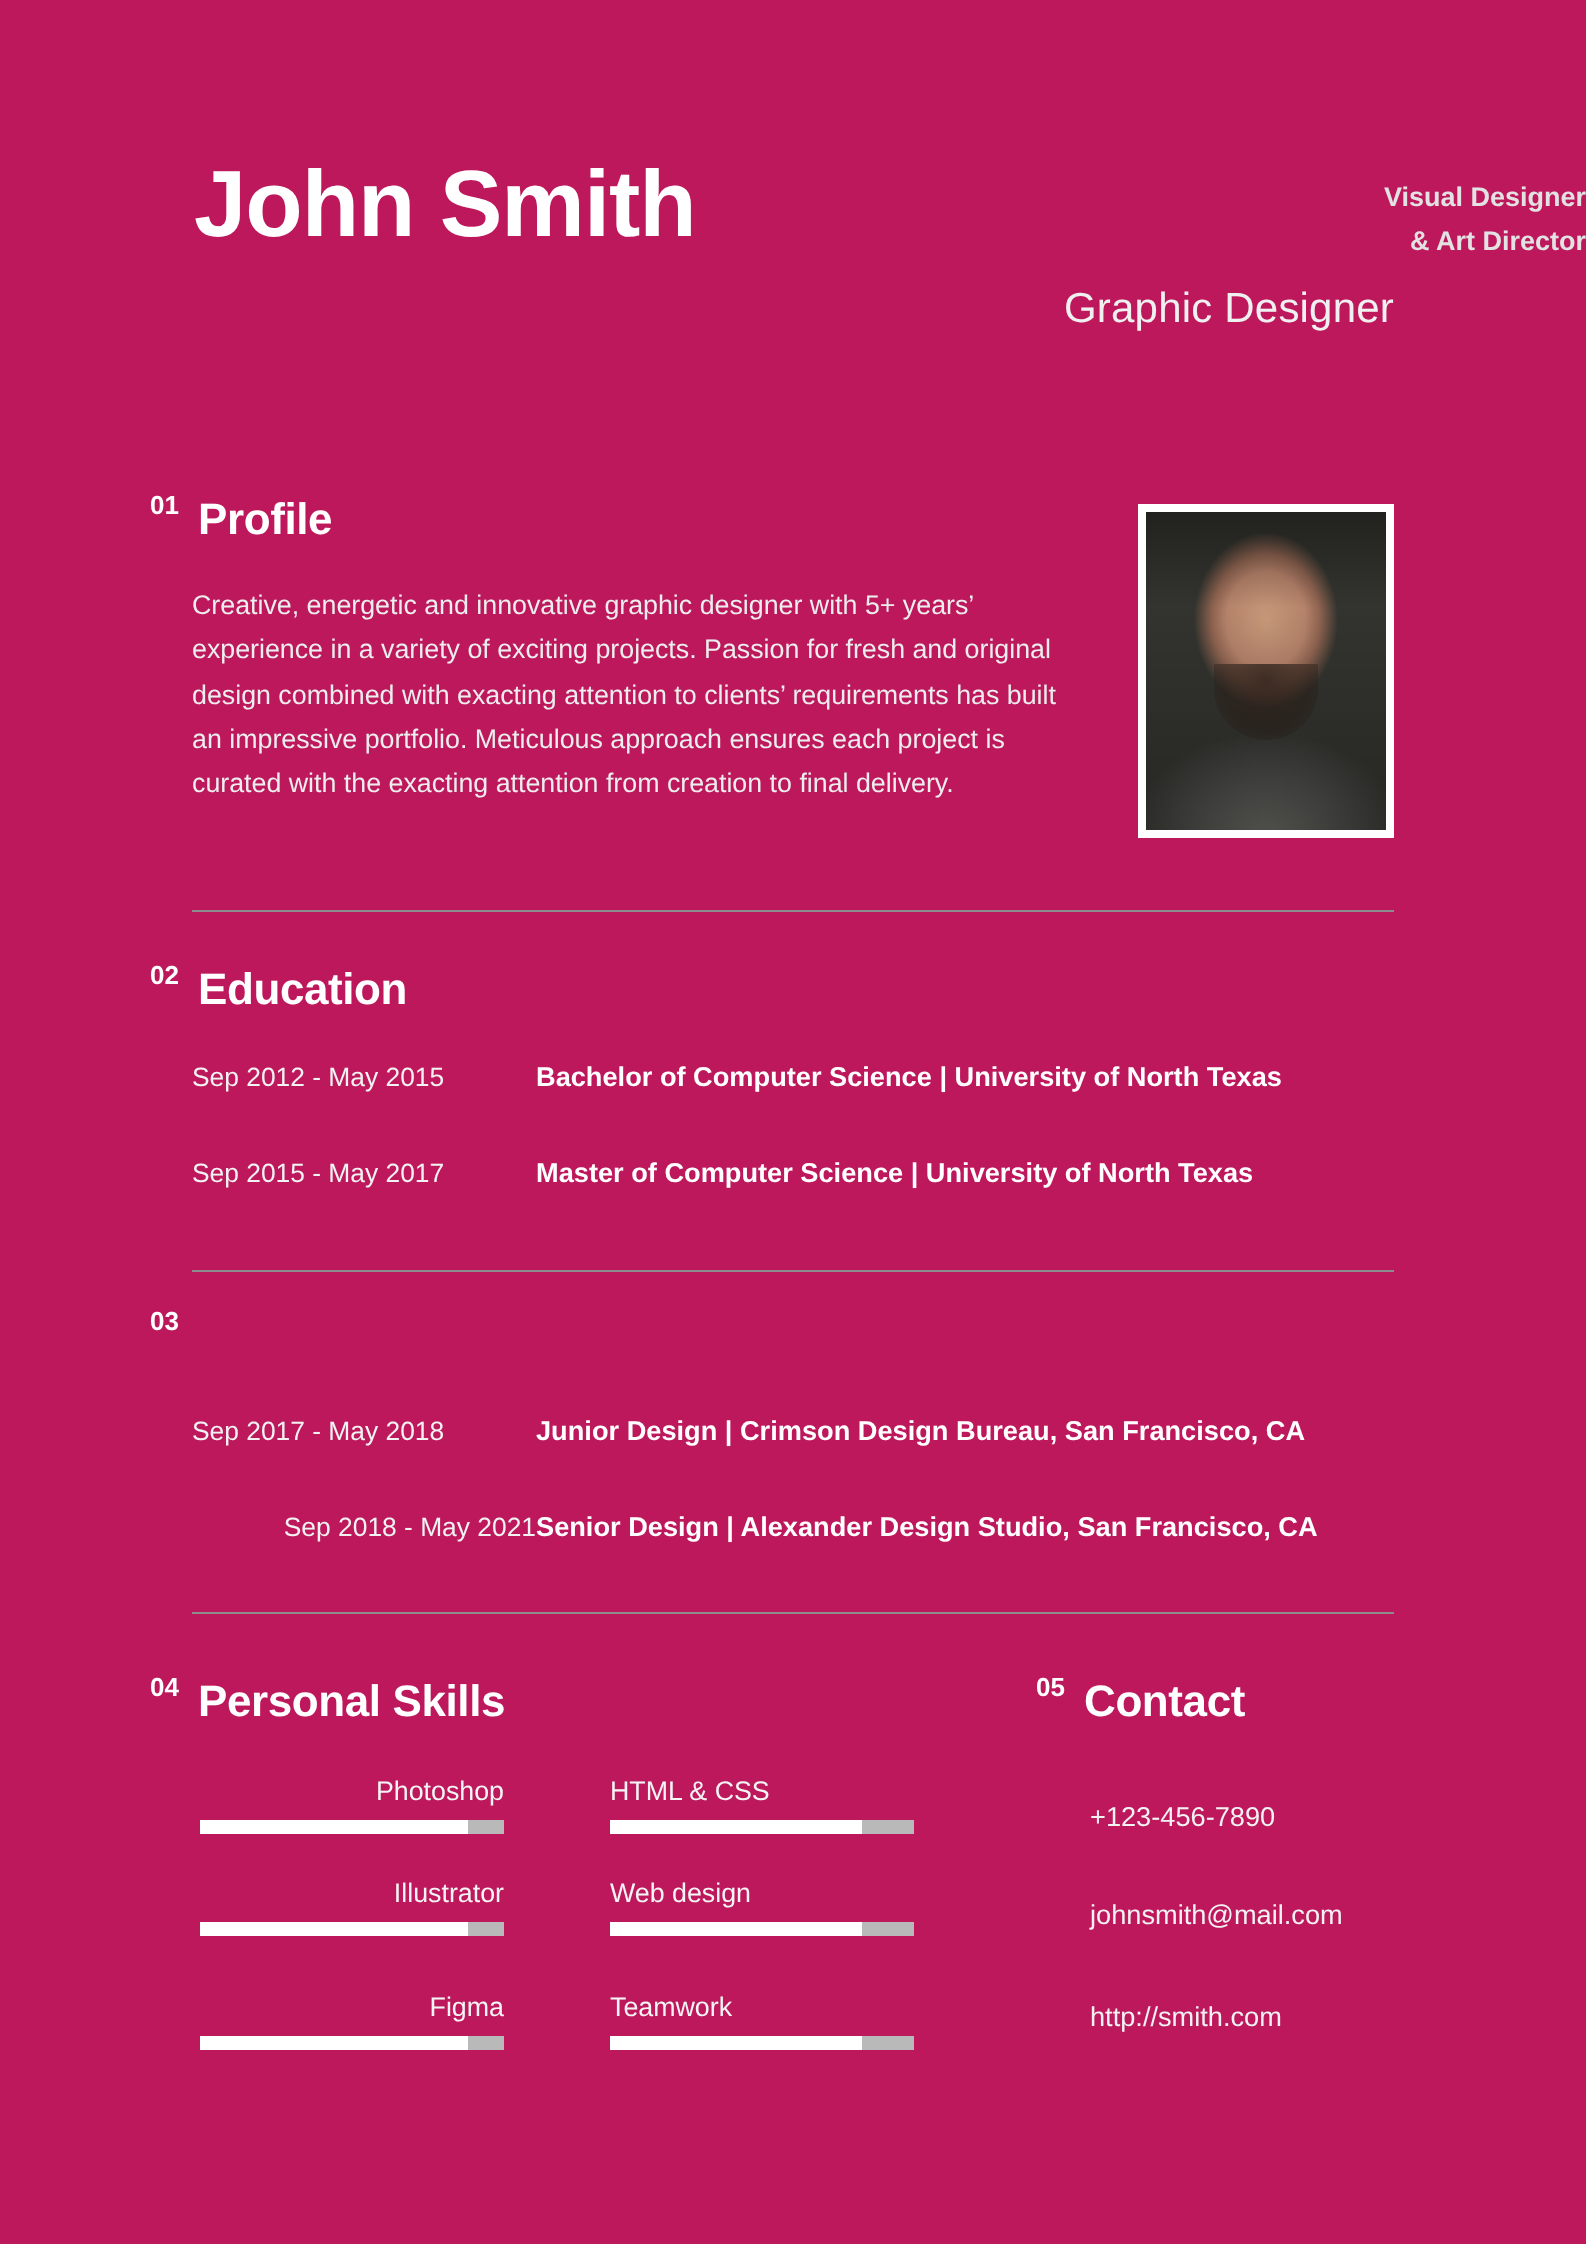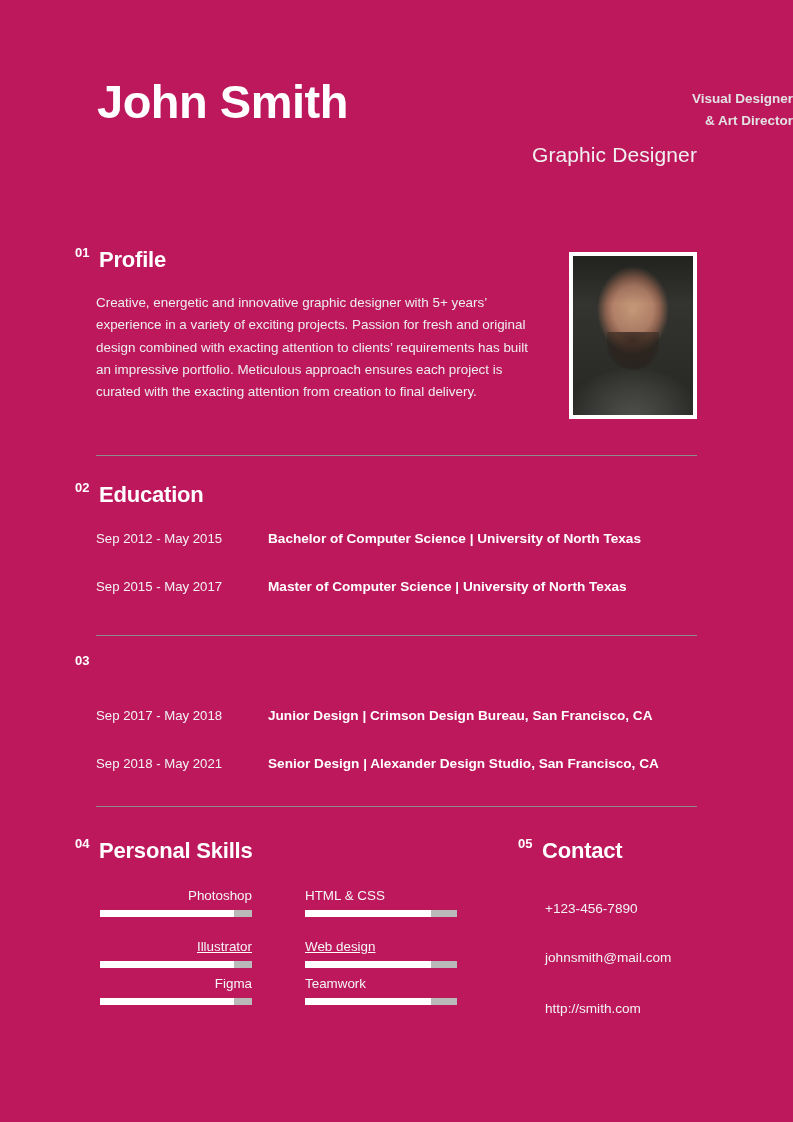--- a/index.html
+++ b/index.html
@@ -148,21 +148,21 @@
     width: 172px;
   }
   .entry-desc {
     font-size: 13.6px;
     color: #ffffff;
     font-weight: bold;
   }
   .edu-e1 { left: 96px; top: 531px; }
   .edu-e2 { left: 96px; top: 579px; }
   .exp-e1 { left: 96px; top: 708px; }
-  .exp-e2 { left: 96px; top: 756px; }
+  .exp-e2 { left: 96px; top: 756px; text-align: right; }
 
   
   .skills-head { left: 75px; top: 838px; }
   .contact-head { left: 518px; top: 838px; }
 
   .skill {
     position: absolute;
     width: 152px;
   }
   .skill-label {
@@ -177,22 +177,22 @@
     width: 100%;
   }
   .bar-fill {
     position: absolute;
     left: 0; top: 0; bottom: 0;
     background: #ffffff;
   }
   .sk-c1 { left: 100px; text-align: right; }
   .sk-c2 { left: 305px; }
   .sk-r1 { top: 888px; }
-  .sk-r2 { top: 939px; text-decoration: underline; }
-  .sk-r3 { top: 976px; }
+  .sk-r2 { top: 939px; }
+  .sk-r3 { top: 996px; }
 
   
   .contact-item {
     position: absolute;
     left: 545px;
     font-size: 13.6px;
     color: #f2f2f2;
   }
   .ct1 { top: 901px; }
   .ct2 { top: 950px; }

